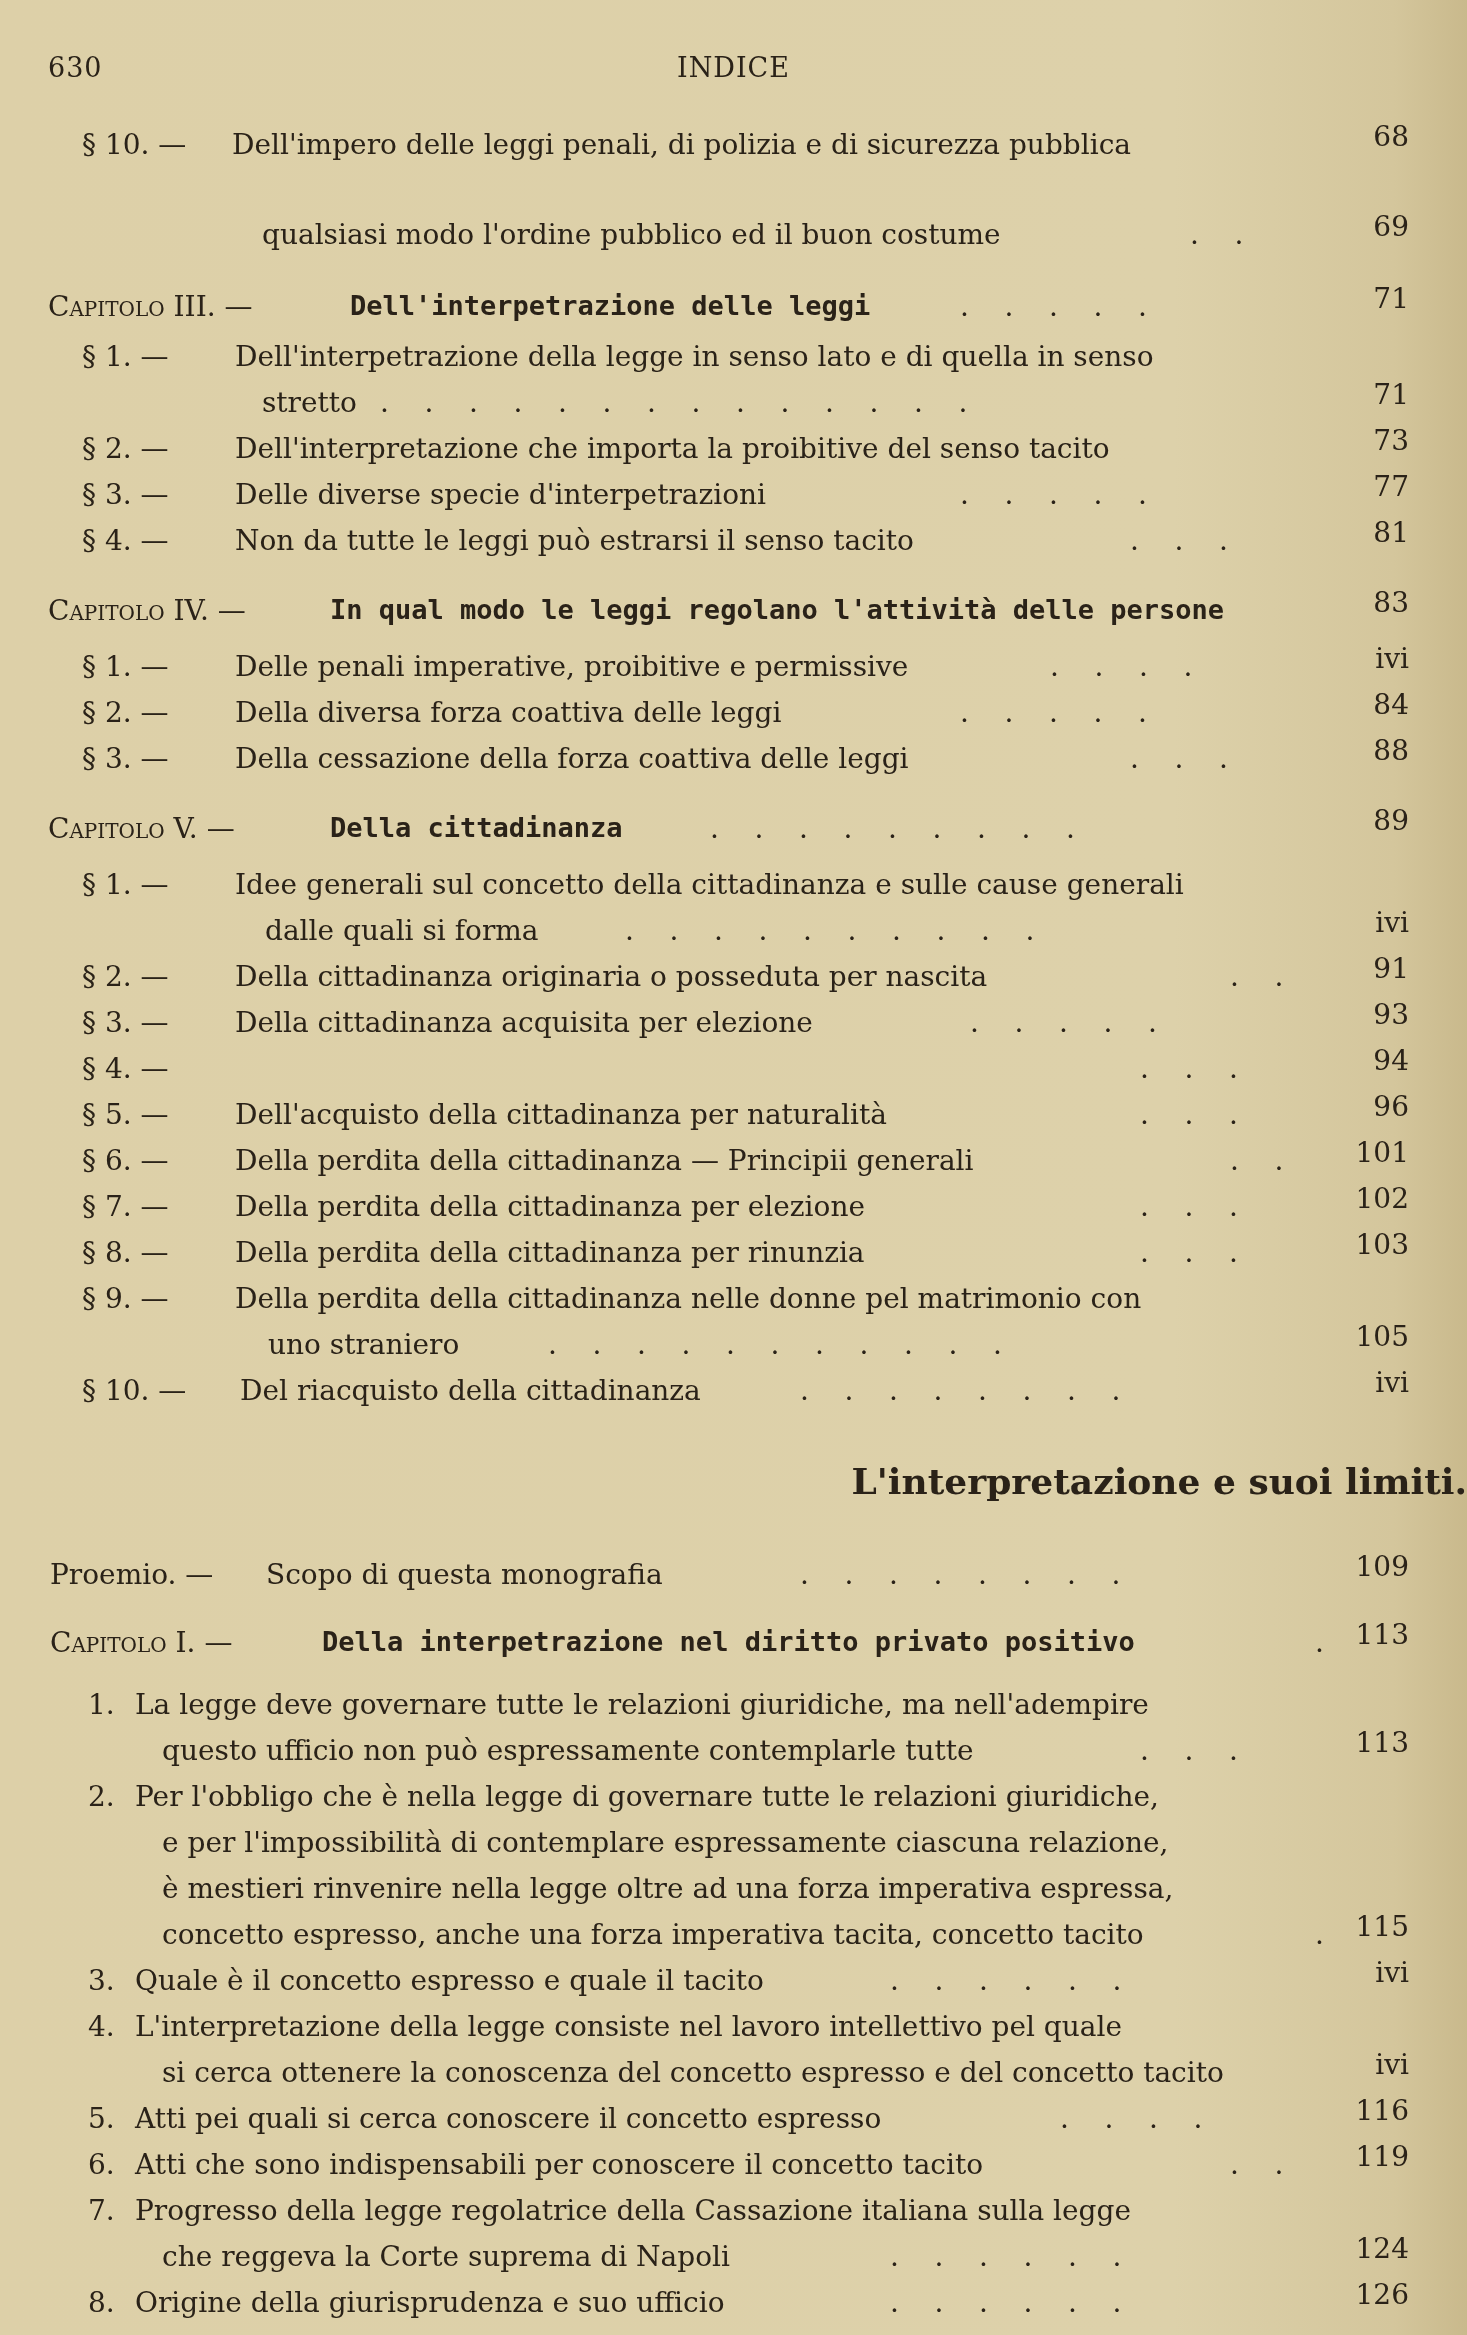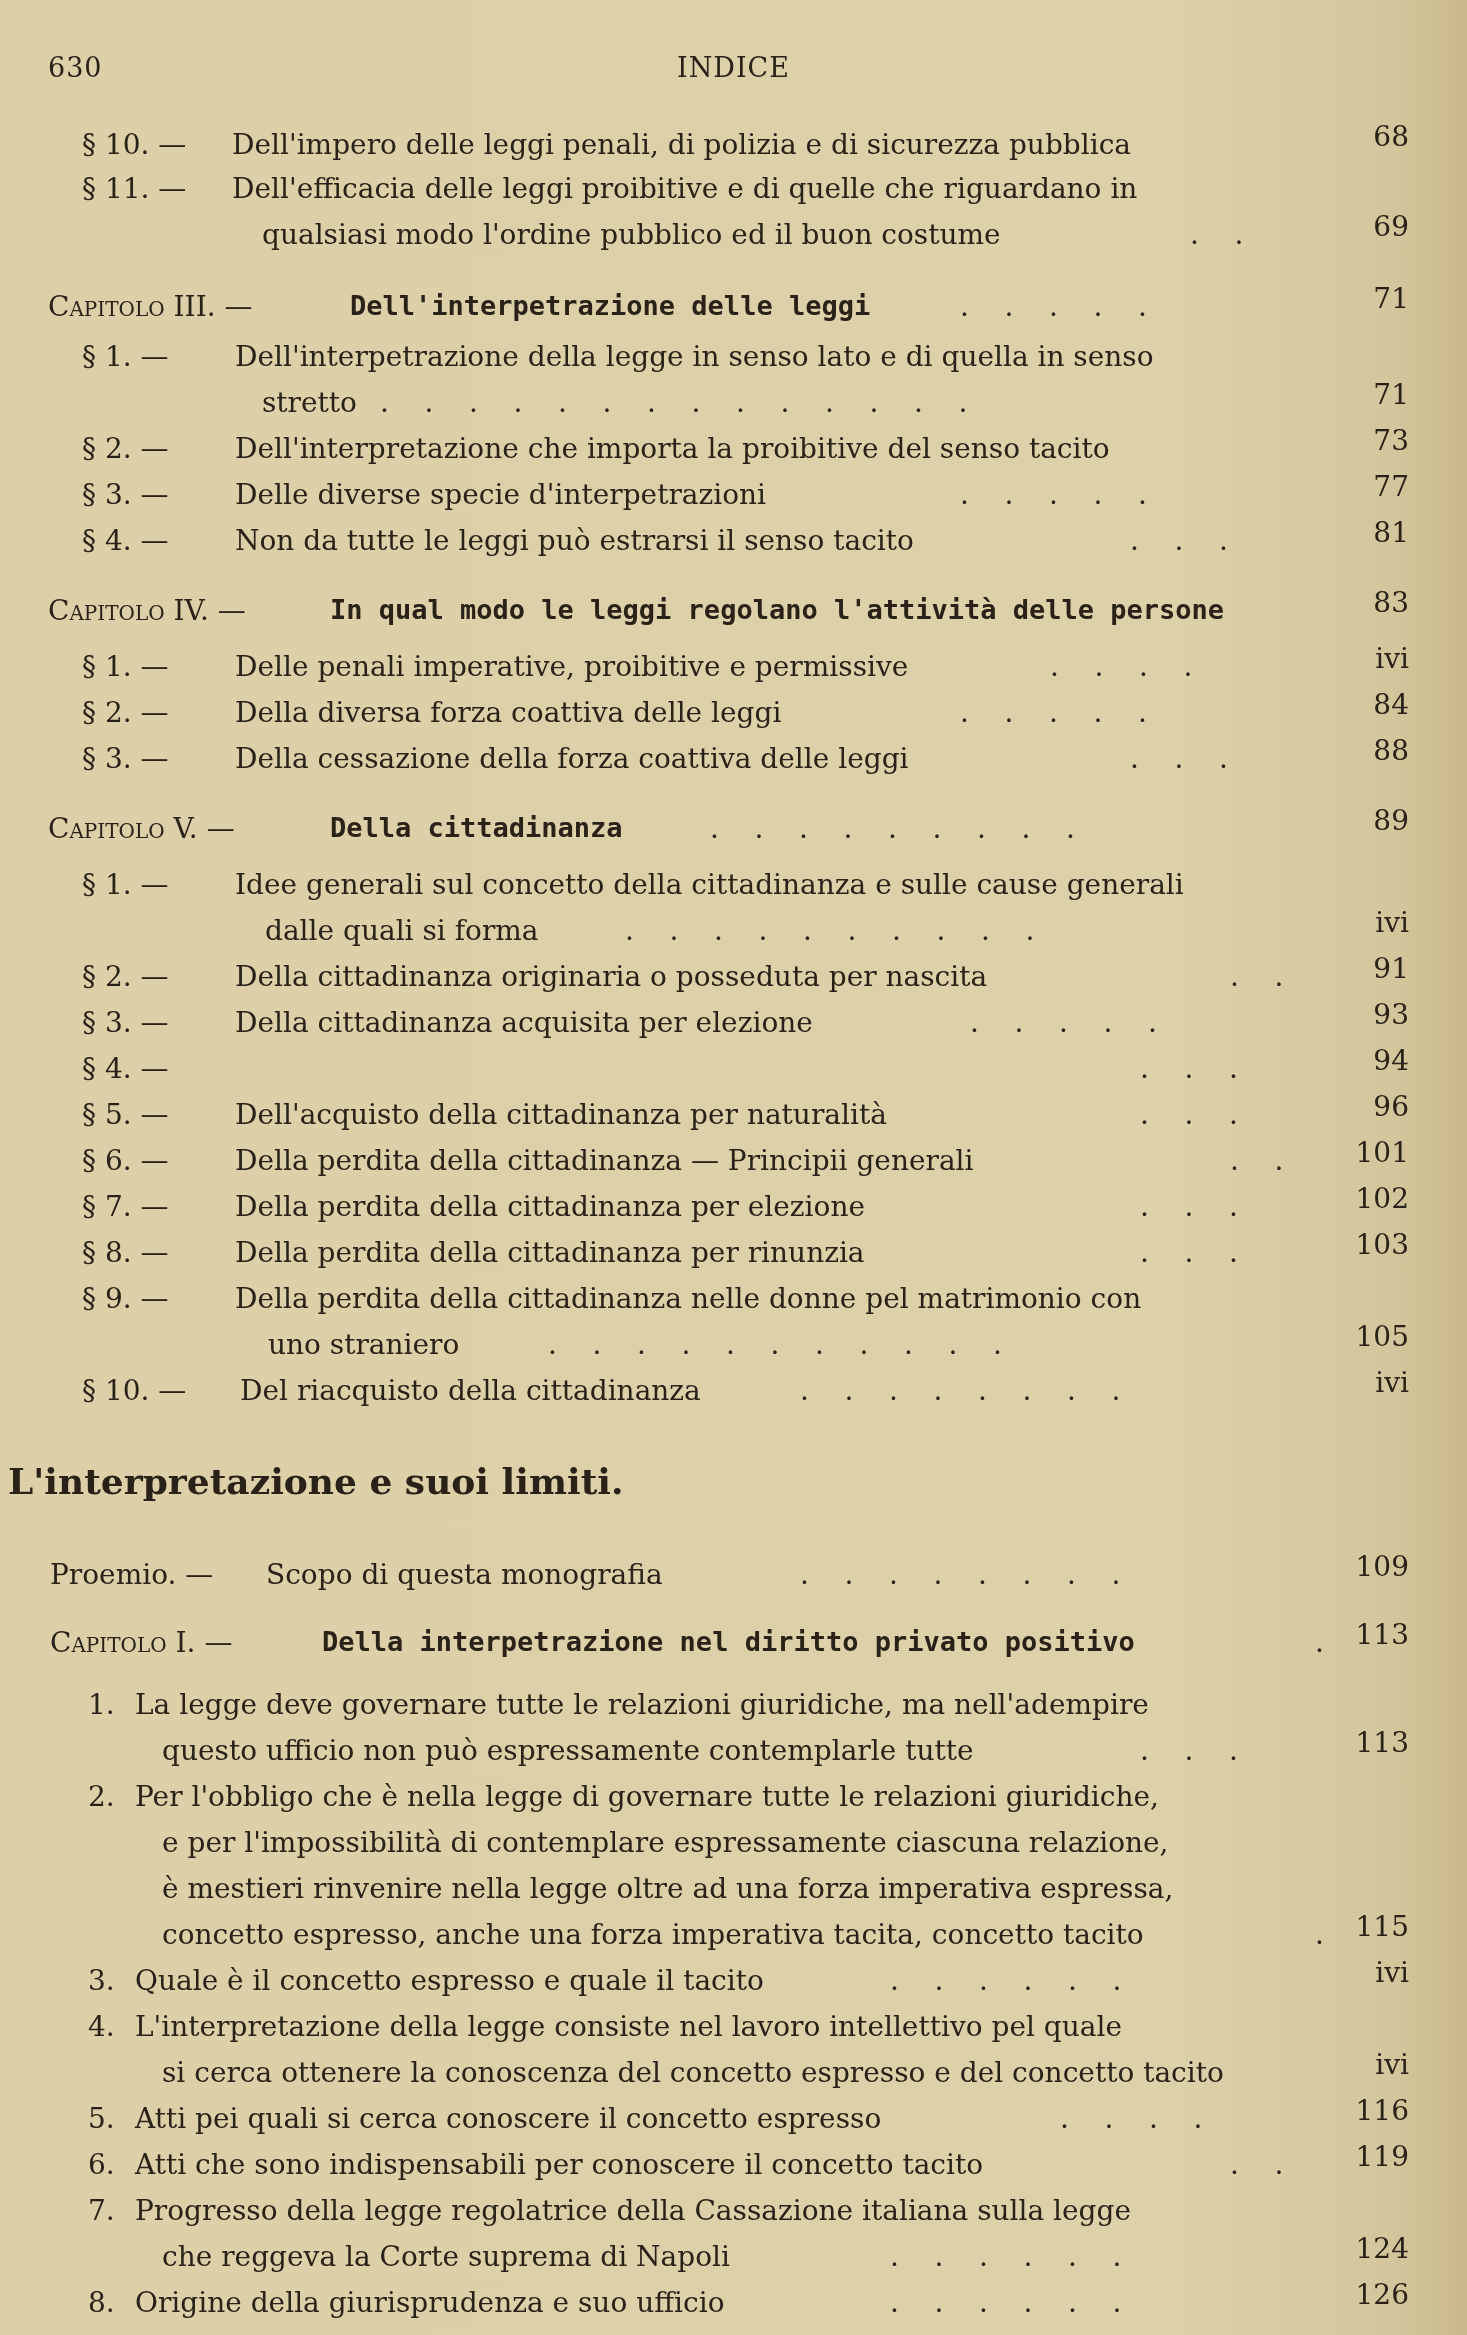--- a/index.html
+++ b/index.html
@@ -9,39 +9,35 @@
   .page{position:absolute;left:0;top:0;width:1467px;height:2335px;}
   .hdr{position:absolute;top:52px;left:48px;right:48px;height:40px;font-size:27px;letter-spacing:1px;}
   .hdr .num{position:absolute;left:0;}
   .hdr .ttl{position:absolute;left:0;right:0;text-align:center;}
   .line{position:absolute;left:0;width:1467px;height:40px;font-size:28px;white-space:nowrap;}
   .line .txt{position:absolute;top:0;}
   .line .pg{position:absolute;right:58px;top:-8px;width:90px;text-align:right;font-size:28px;}
   .line .dots{position:absolute;top:0;letter-spacing:0;}
   .sc{font-variant:small-caps;}
   b.h{font-family:"DejaVu Sans Mono","Liberation Mono",monospace;font-weight:bold;font-size:27px;}
-  .section{position:absolute;left:8px;right:0;text-align:left;font-size:36px;font-weight:bold;}
+  .section{position:absolute;left:15px;right:0;text-align:right;font-size:36px;font-weight:bold;}
 </style>
 </head>
 <body>
 
 <div class="page">
   <div class="hdr">
     <span class="num">630</span>
     <span class="ttl">INDICE</span>
   </div>
 
   <div class="line" style="top:128px">
     <span class="txt" style="left:82px">§ 10. —</span>
     <span class="txt" style="left:232px">Dell'impero delle leggi penali, di polizia e di sicurezza pubblica</span>
     <span class="pg">68</span>
-  </div>
-  <div class="line" style="top:172px">
-    <span class="txt" style="left:82px">§ 11. —</span>
-    <span class="txt" style="left:232px">Dell'efficacia delle leggi proibitive e di quelle che riguardano in</span>
   </div>
   <div class="line" style="top:218px">
     <span class="txt" style="left:262px">qualsiasi modo l'ordine pubblico ed il buon costume</span>
     <span class="dots" style="left:1190px">.&nbsp;&nbsp;&nbsp;&nbsp;.</span>
     <span class="pg">69</span>
   </div>
 
   <div class="line" style="top:290px">
     <span class="txt sc" style="left:48px">Capitolo III. —</span>
     <b class="txt h" style="left:350px">Dell'interpetrazione delle leggi</b>

